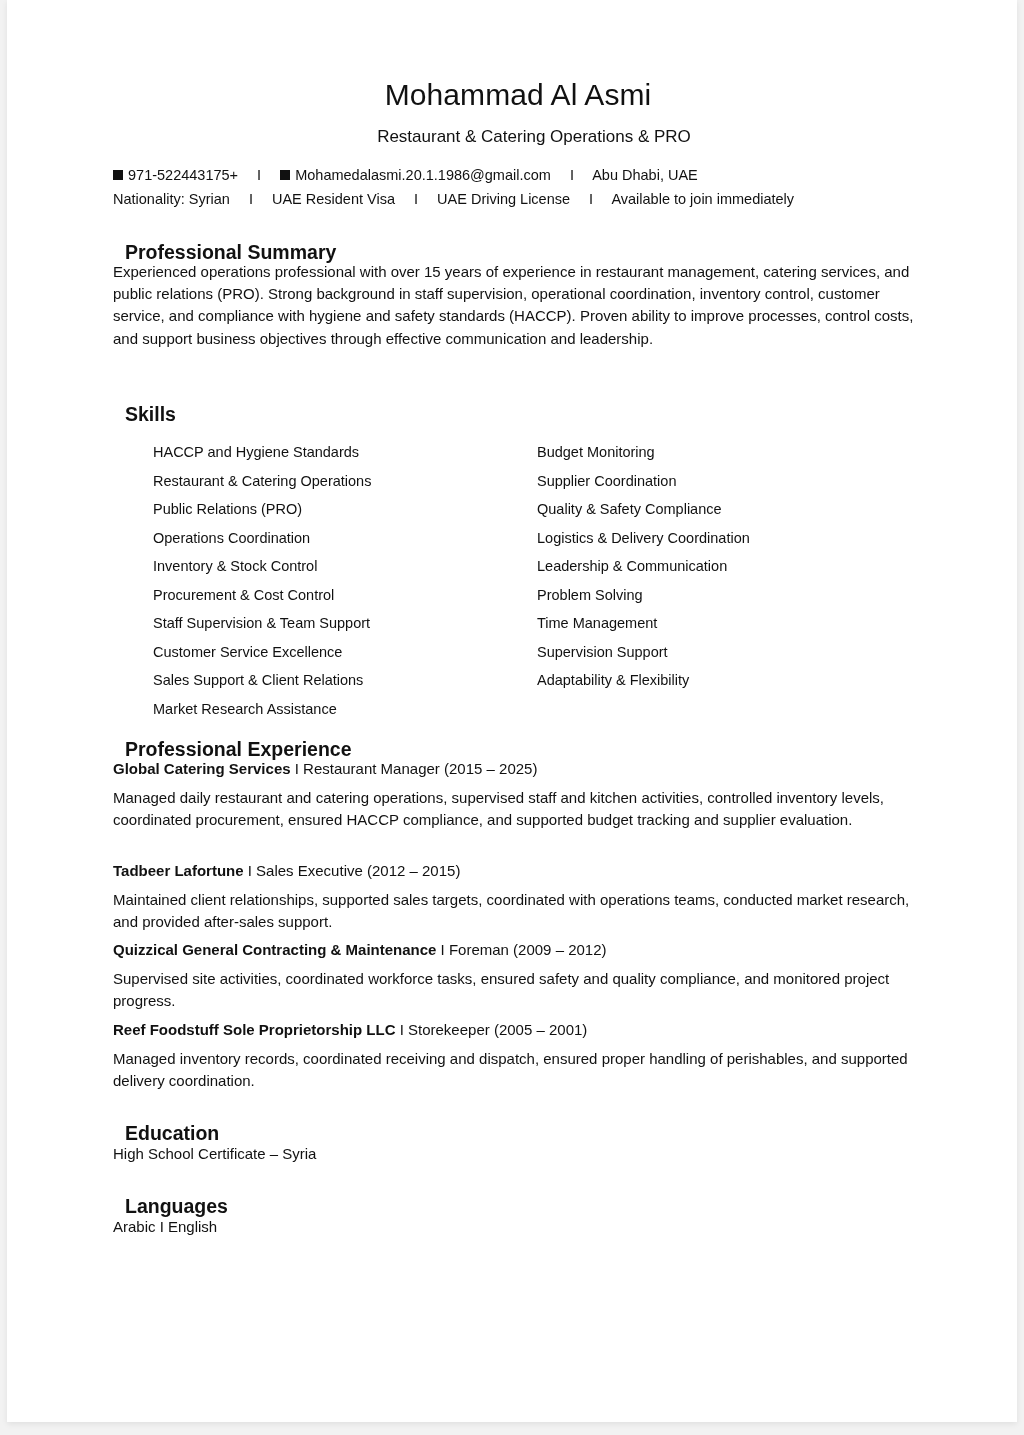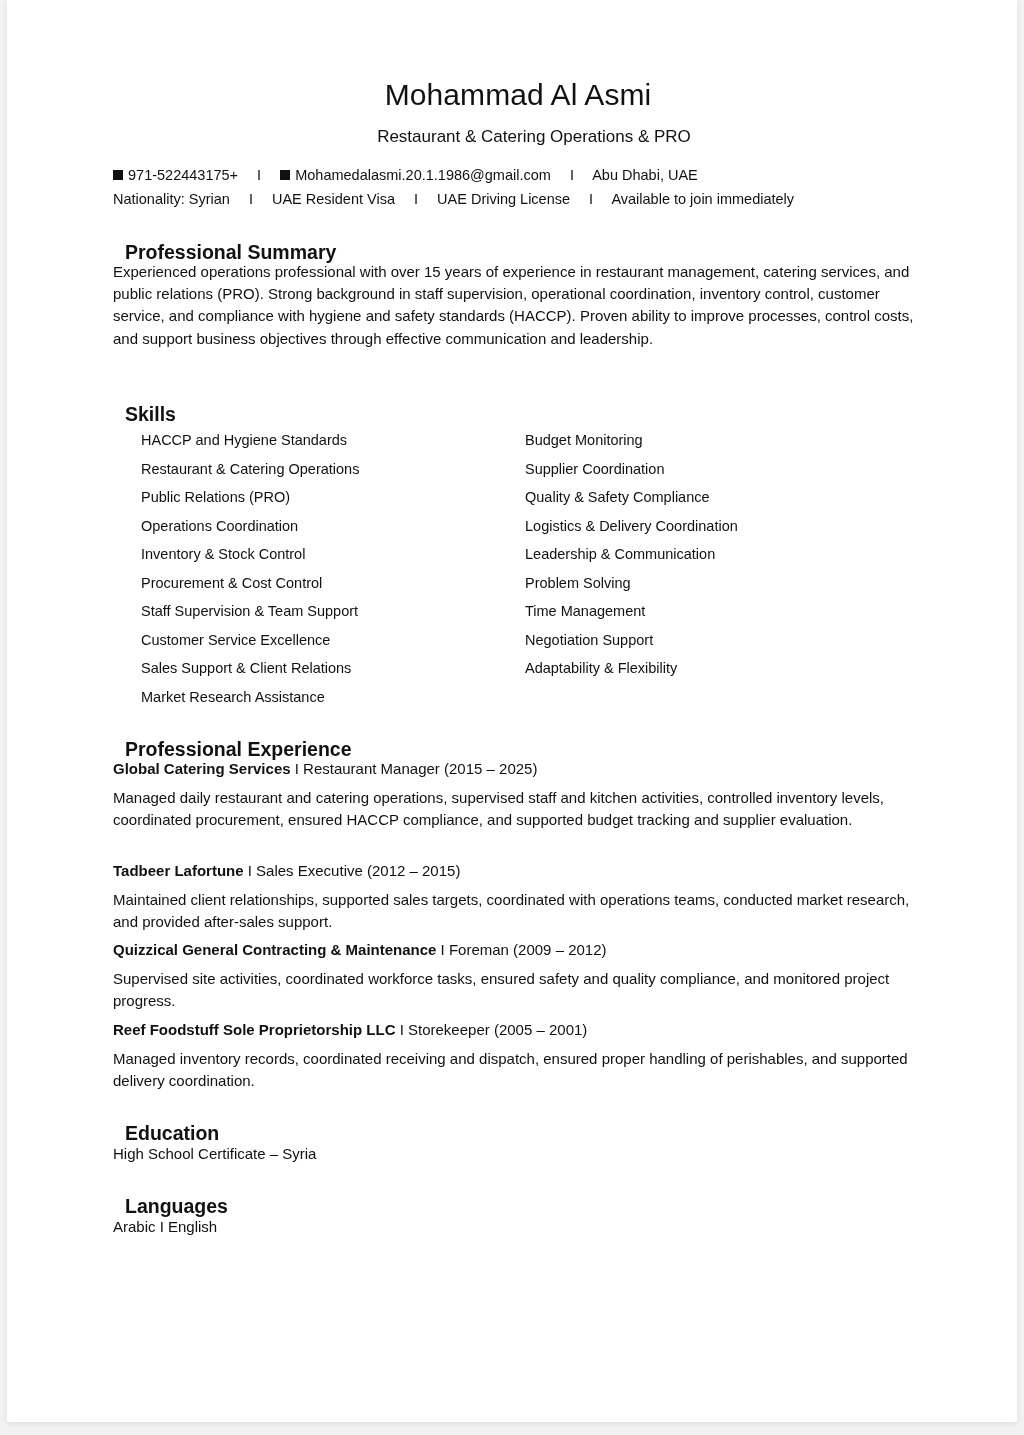--- a/index.html
+++ b/index.html
@@ -88,21 +88,21 @@
     .skills {
       position: absolute;
       left: 24px;
       top: 426px;
       width: 700px;
     }
     .skill-col {
       position: absolute;
       top: 0;
       list-style: none;
-      margin: 4px;
+      margin: 16px;
       padding: 0;
     }
     .skill-col.left { left: 0; }
     .skill-col.right { left: 384px; }
     .skill-col li {
       font-size: 14.5px;
       height: 28.5px;
       line-height: 20px;
       white-space: nowrap;
     }
@@ -159,21 +159,21 @@
         <li>Market Research Assistance</li>
       </ul>
       <ul class="skill-col right">
         <li>Budget Monitoring</li>
         <li>Supplier Coordination</li>
         <li>Quality &amp; Safety Compliance</li>
         <li>Logistics &amp; Delivery Coordination</li>
         <li>Leadership &amp; Communication</li>
         <li>Problem Solving</li>
         <li>Time Management</li>
-        <li>Negotiation Support</li>
+        <li>Supervision Support</li>
         <li>Adaptability &amp; Flexibility</li>
       </ul>
     </div>
 
     <h2 class="section-title" style="top:726px;">Professional Experience</h2>
 
     <div class="job-head" style="top:760px;text-align:center;">
       <span class="company">Global Catering Services</span><span> I Restaurant Manager (2015 – 2025)</span>
     </div>
     <p class="para" style="top:787px; width:790px;">Managed daily restaurant and catering operations, supervised staff and kitchen activities, controlled inventory levels, coordinated procurement, ensured HACCP compliance, and supported budget tracking and supplier evaluation.</p>

